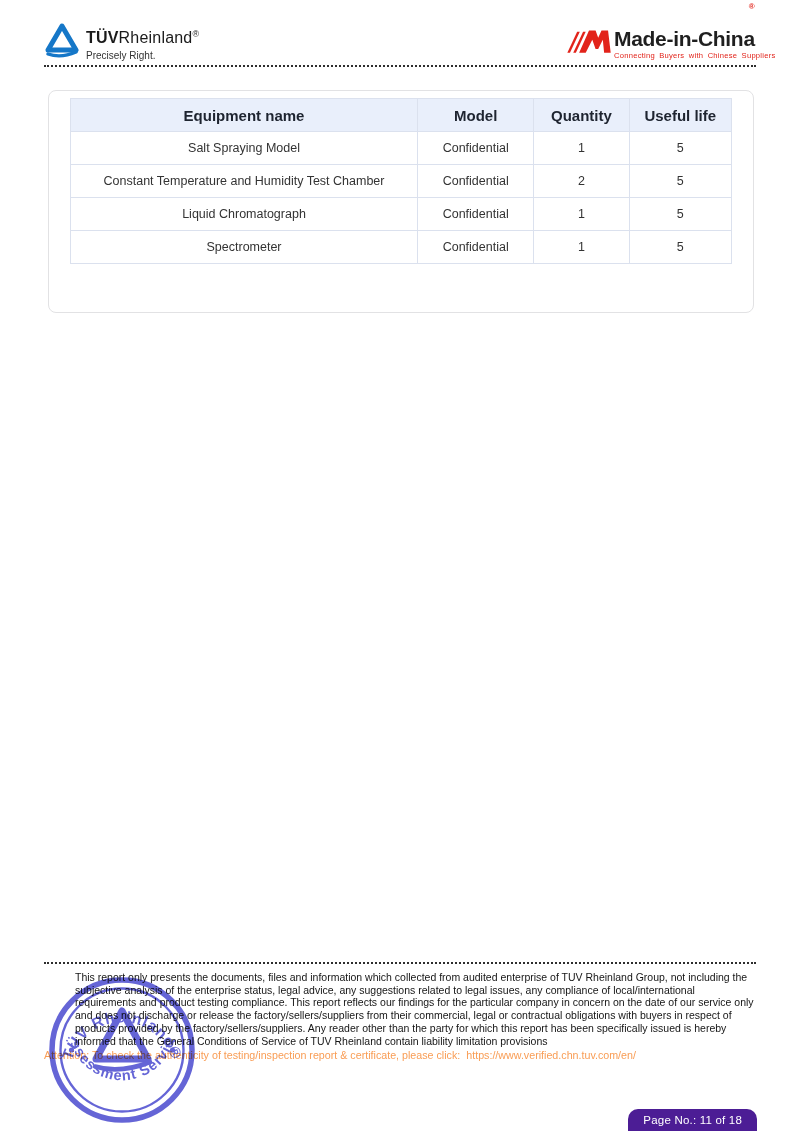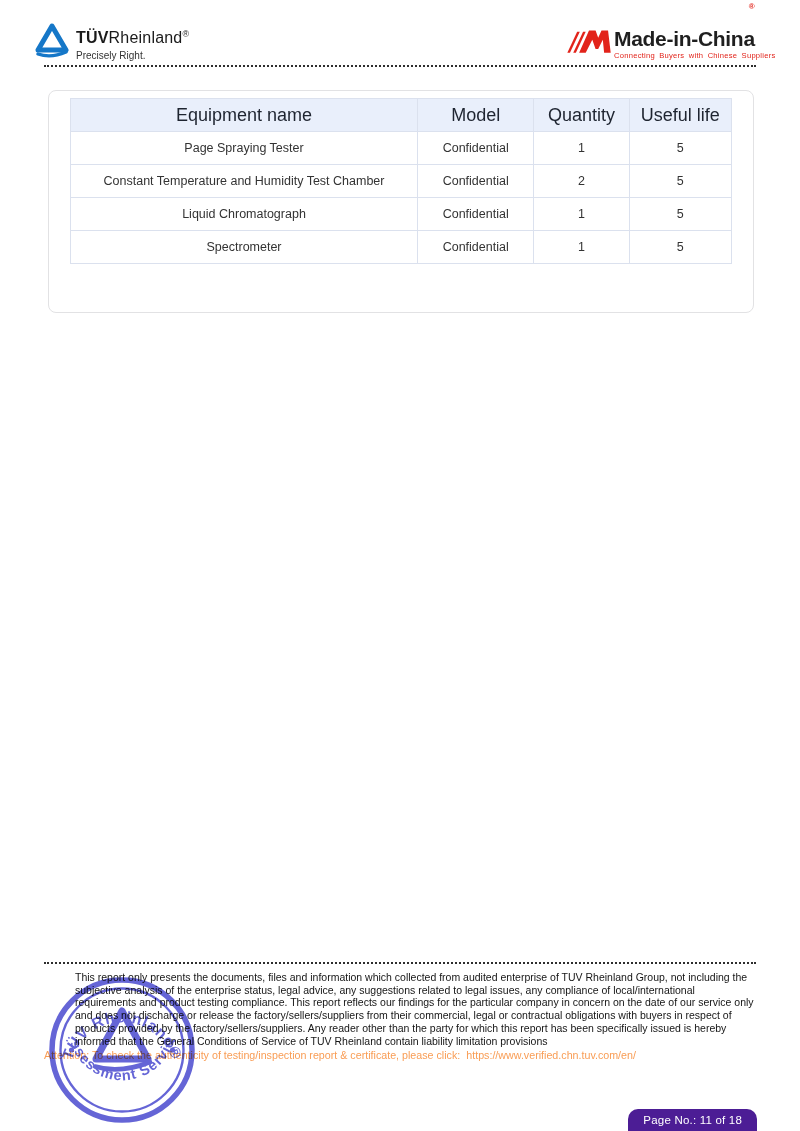--- a/index.html
+++ b/index.html
@@ -4,21 +4,21 @@
 <style>
   * { margin:0; padding:0; box-sizing:border-box; }
   html,body { background:#ffffff; }
   body { font-family:"Liberation Sans", sans-serif; }
   .page {
     position:relative; width:800px; height:1131px; margin:0 auto;
     background:#ffffff; overflow:hidden;
   }
 
   
-  .tuv-block { position:absolute; left:34px; top:22px; display:flex; align-items:flex-start; }
+  .tuv-block { position:absolute; left:44px; top:22px; display:flex; align-items:flex-start; }
   .tuv-logo { width:36px; height:38px; }
   .tuv-text { margin-left:6px; padding-top:7px; }
   .tuv-brand { font-size:16px; color:#1a1a1a; letter-spacing:.2px; }
   .tuv-brand .b { font-weight:bold; }
   .tuv-brand sup { font-size:9px; color:#1a1a1a; }
   .tuv-tagline { font-size:10px; color:#333; margin-top:3px; }
 
   .mic-block { position:absolute; left:566px; top:22px; display:flex; align-items:flex-end; }
   .mic-logo { width:46px; height:38px; }
   .mic-text { margin-left:2px; }
@@ -35,21 +35,21 @@
     position:absolute; left:48px; top:90px; width:706px; height:223px;
     border:1px solid #e2e2e4; border-radius:8px; background:#fff;
     padding:7px 21px 16px 21px;
     box-shadow:0 0 0 1px rgba(255,255,255,0);
   }
   table.equip { width:100%; border-collapse:collapse; table-layout:fixed; }
   table.equip th, table.equip td {
     border:1px solid #dbe1ee; text-align:center; vertical-align:middle;
     font-size:12.5px; color:#333; height:33px; padding:0 6px;
   }
-  table.equip th { background:#e9effb; color:#1e2430; font-weight:normal; font-size:18px;margin-top:24px; }
+  table.equip th { background:#e9effb; color:#1e2430; font-weight:bold; font-size:15px;margin-top:24px; }
   .col-name { width:52.5%; } .col-model { width:17.6%; } .col-qty { width:14.4%; } .col-life { width:15.5%; }
 
   
   .footer { position:absolute; left:44px; right:44px; top:962px; }
   .footer-rule { border-top:2px dotted #2e2e2e; }
   .disclaimer {
     margin-top:7px; font-size:10.5px; line-height:12.7px; color:#151515;margin-left:31px;
   }
   .attention {
     margin-top:2px; font-size:10.7px; font-weight:normal; color:#f99d55; white-space:nowrap;
@@ -113,21 +113,21 @@
       <thead>
         <tr>
           <th>Equipment name</th>
           <th>Model</th>
           <th>Quantity</th>
           <th>Useful life</th>
         </tr>
       </thead>
       <tbody>
         <tr>
-          <td>Page Spraying Tester</td>
+          <td>Salt Spraying Model</td>
           <td>Confidential</td>
           <td>1</td>
           <td>5</td>
         </tr>
         <tr>
           <td>Constant Temperature and Humidity Test Chamber</td>
           <td>Confidential</td>
           <td>2</td>
           <td>5</td>
         </tr>

